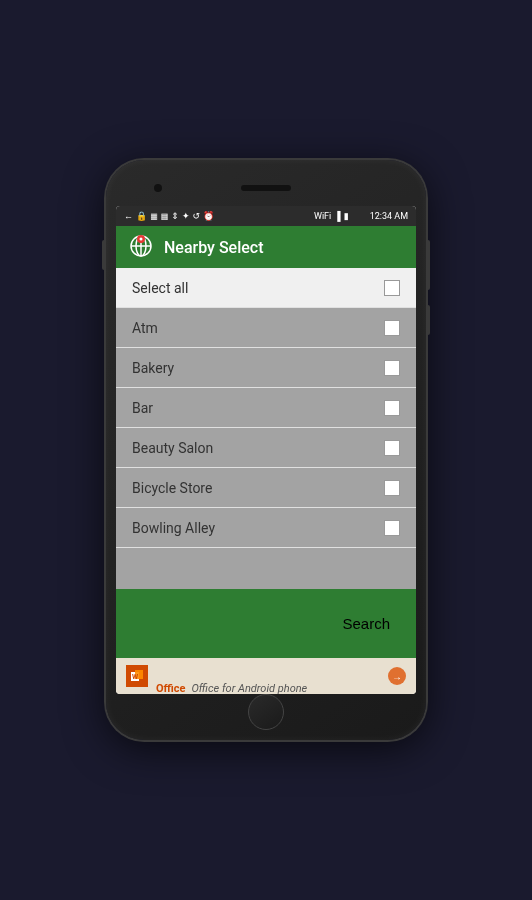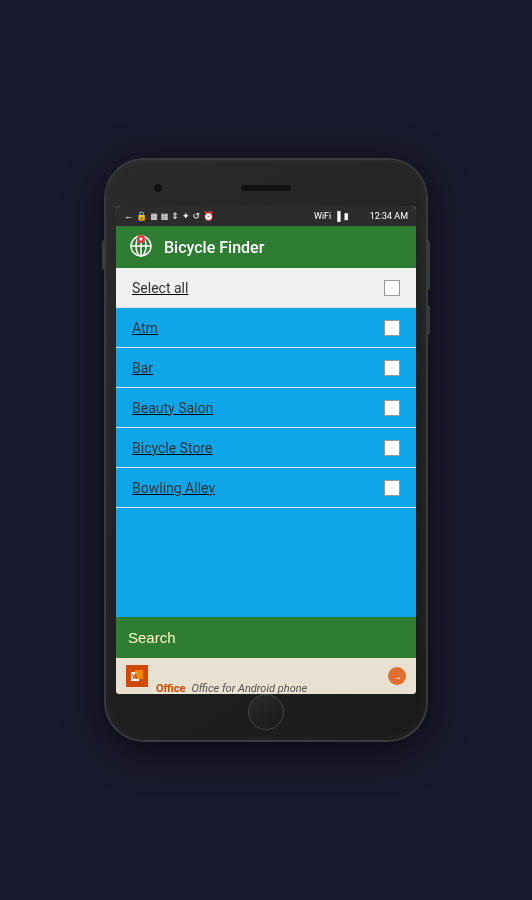--- a/index.html
+++ b/index.html
@@ -111,22 +111,21 @@
     .content-area {
       flex: 1;
       overflow: hidden;
       display: flex;
       flex-direction: column;
     }
 
     .list-container {
       flex: 1;
       overflow-y: auto;
-      background: #0ea5e9;
-      text-decoration: underline;
+      background: #a3a3a3;
     }
 
     .list-item {
       display: flex;
       align-items: center;
       justify-content: space-between;
       padding: 0 16px;
       height: 40px;
       border-bottom: 1px solid #e0e0e0;
       cursor: pointer;
@@ -150,23 +149,23 @@
       width: 16px;
       height: 16px;
       border: 1.5px solid #999;
       background: #fff;
       flex-shrink: 0;
     }
 
     
     .search-button {
       background: #2e7d32;
-      color: #fef9c3;
-      text-align: left;
-      padding: 12px;
+      color: #000000;
+      text-align: right;
+      padding: 26px;
       font-size: 15px;
       font-weight: 500;
       cursor: pointer;
       border: none;
       width: 100%;
     }
 
     
     .ad-banner {
       background: #e8e0d0;
@@ -300,33 +299,37 @@
       <svg class="app-icon" viewBox="0 0 26 26" xmlns="http://www.w3.org/2000/svg">
         <circle cx="13" cy="12" r="10" fill="none" stroke="white" stroke-width="1.5"></circle>
         <ellipse cx="13" cy="12" rx="5" ry="10" fill="none" stroke="white" stroke-width="1.5"></ellipse>
         <line x1="3" y1="12" x2="23" y2="12" stroke="white" stroke-width="1.5"></line>
         <line x1="13" y1="2" x2="13" y2="22" stroke="white" stroke-width="1.5"></line>
 
         <circle cx="13" cy="5" r="4" fill="#e53935"></circle>
         <path d="M13 9 L10.5 5.5 Q13 3 15.5 5.5 Z" fill="#e53935"></path>
         <circle cx="13" cy="5" r="1.5" fill="white"></circle>
       </svg>
-      <span class="app-title">Bicycle Finder</span>
+      <span class="app-title">Nearby Select</span>
     </div>
 
     <div class="content-area">
       <div class="list-container">
 
         <div class="list-item select-all">
           <span class="list-item-label">Select all</span>
           <div class="checkbox"></div>
         </div>
 
         <div class="list-item">
           <span class="list-item-label">Atm</span>
+          <div class="checkbox"></div>
+        </div>
+        <div class="list-item">
+          <span class="list-item-label">Bakery</span>
           <div class="checkbox"></div>
         </div>
         <div class="list-item">
           <span class="list-item-label">Bar</span>
           <div class="checkbox"></div>
         </div>
         <div class="list-item">
           <span class="list-item-label">Beauty Salon</span>
           <div class="checkbox"></div>
         </div>

